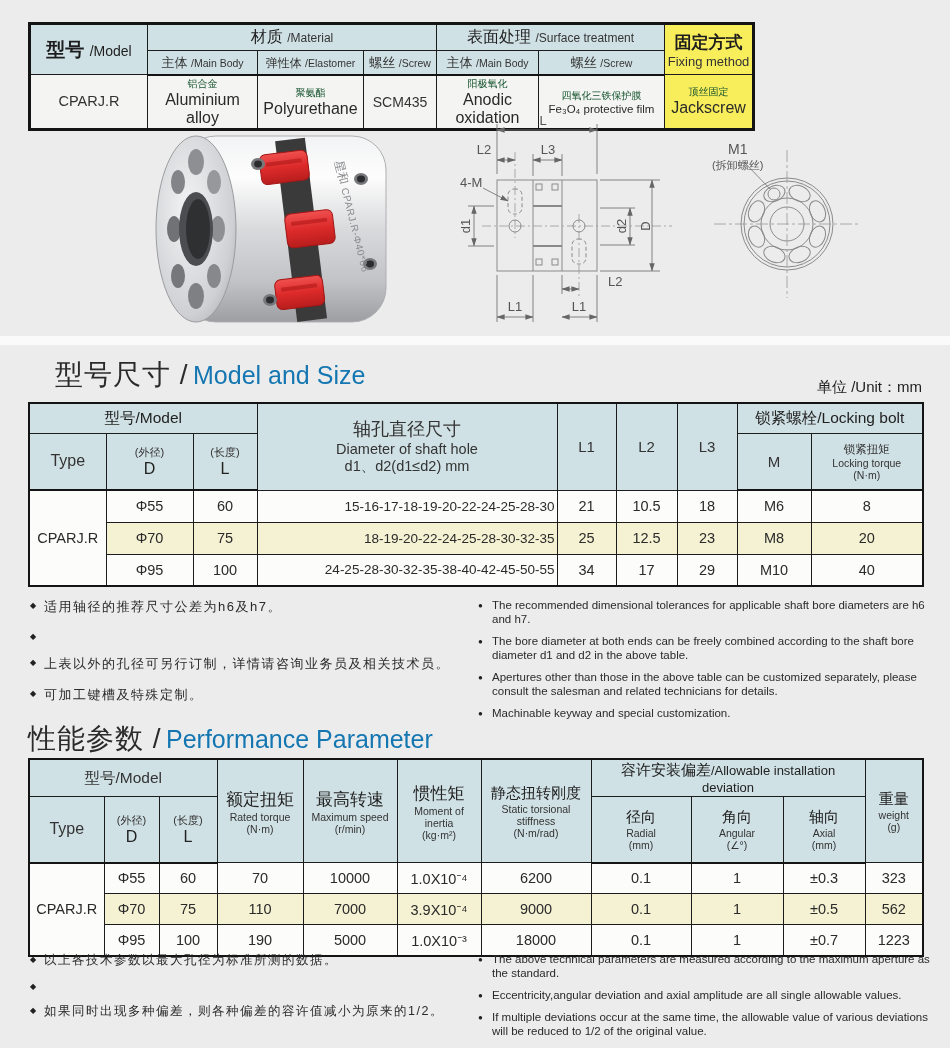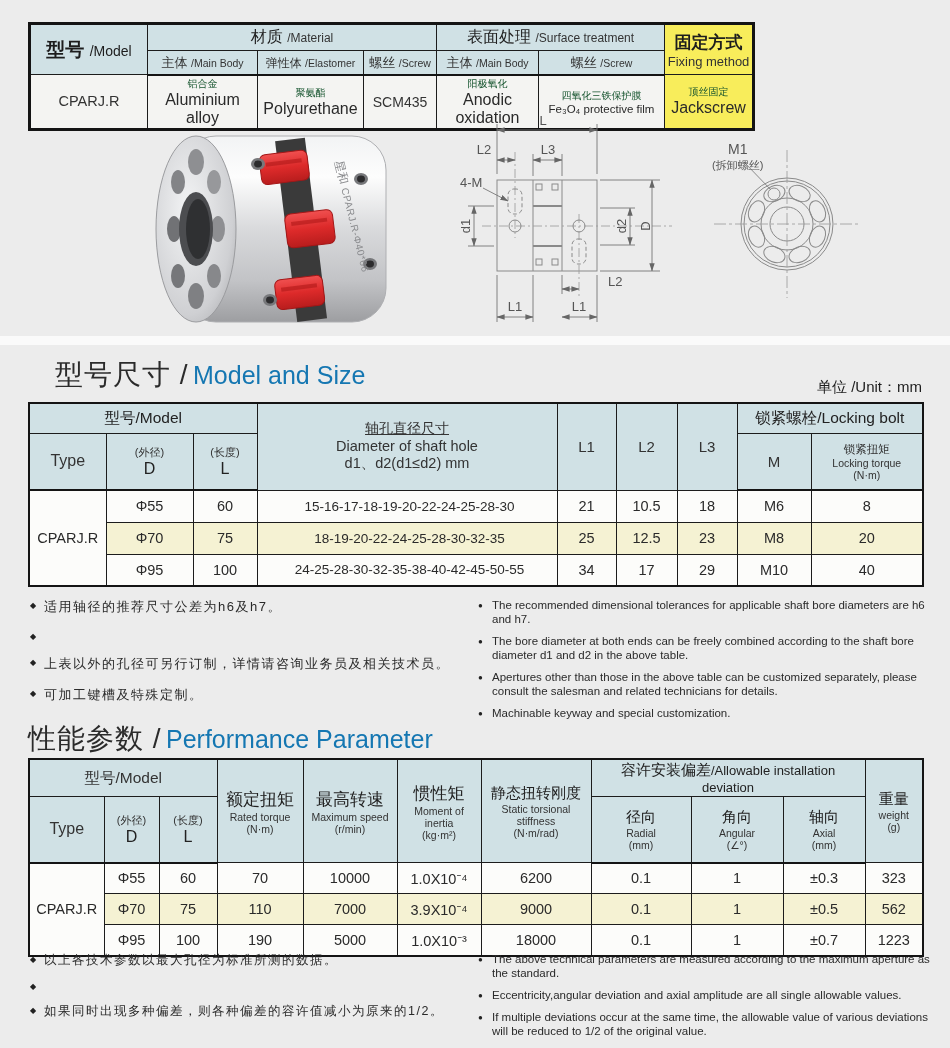--- a/index.html
+++ b/index.html
@@ -37,24 +37,24 @@
   .sec-title .t-en{font-size:25px;color:#1577b2;}
   .unit-label{position:absolute;right:28px;font-size:15px;color:#1d1d1d;}
 
   
   .size-table{position:absolute;left:28px;top:402px;width:894px;border:2px solid #141414;background:#fcfcfa;}
   .size-table .hd{background:#d0e1e5;}
   .size-table .gr1{height:30px;}
   .size-table .gr2{height:57px;}
   .size-table .gr2 th{border-bottom:2px solid #141414;}
   .size-table .dr{height:32px;font-size:14.5px;color:#2a2a2a;}
-  .size-table .bores{text-align:center;padding-left:7px;font-size:13.5px;margin-top:24px;}
+  .size-table .bores{text-align:right;padding-left:7px;font-size:13.5px;margin-top:24px;}
   .size-table .group-lab{font-size:15.5px;color:#222;}
   .size-table .type-lab{font-size:16px;}
-  .size-table .shaft-zh{display:block;font-size:14px;text-decoration:underline;}
+  .size-table .shaft-zh{display:block;font-size:18px;}
   .size-table .shaft-en{display:block;font-size:14.5px;}
   .size-table .axis-lab{font-size:15px;}
   .size-table .sub{display:block;font-size:11px;color:#333;}
   .size-table .sub2{display:block;font-size:16px;color:#222;}
   .size-table .unit-sm{display:block;font-size:10.5px;}
   tr.hl td{background:#f5f2d3;}
 
   
   .notes{position:absolute;display:flex;}
   .notes-size{top:598px;left:30px;width:900px;}

